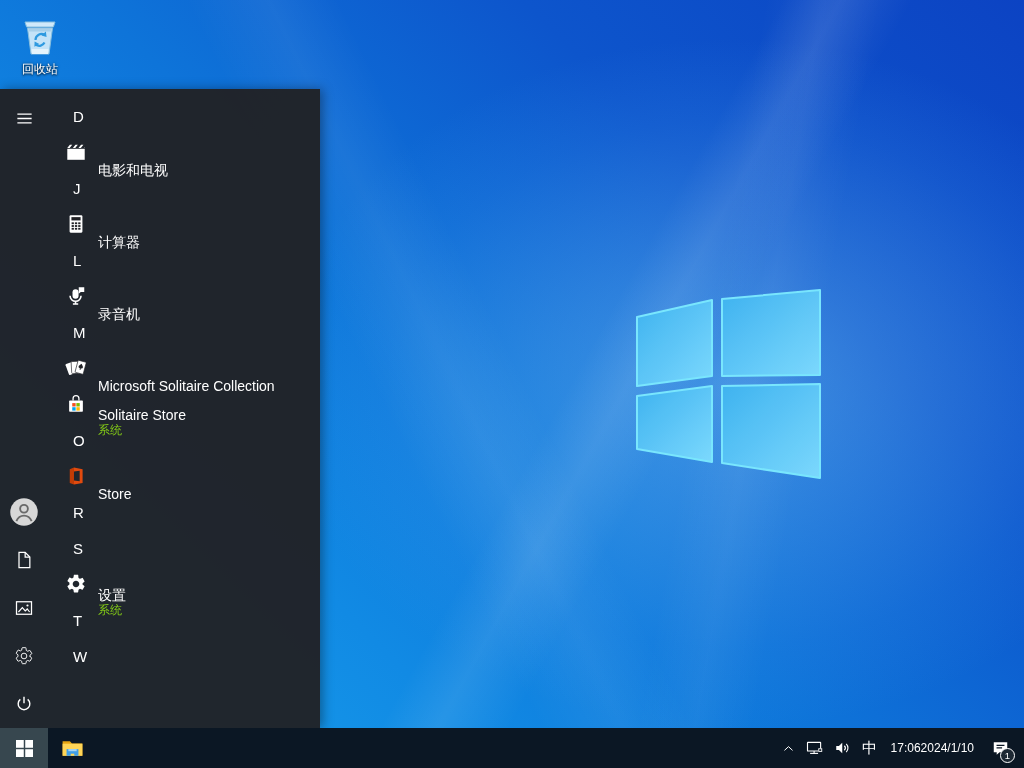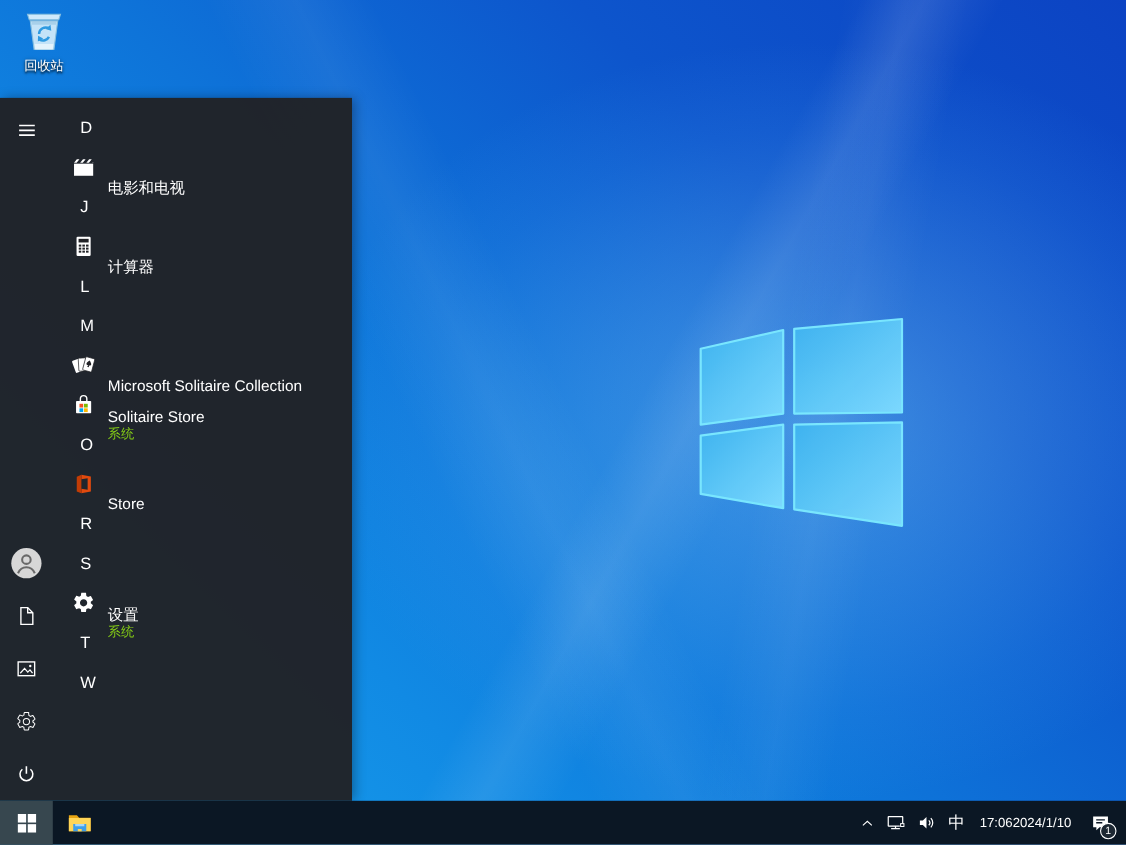--- a/index.html
+++ b/index.html
@@ -13,21 +13,21 @@
   #wallpaper .glow { position:absolute; inset:0;
     background:radial-gradient(ellipse 620px 480px at 71% 50%, rgba(150,225,255,.38), rgba(80,170,245,.12) 55%, rgba(0,0,0,0) 72%); }
   #wallpaper .rays { position:absolute; inset:0;
     background:
       linear-gradient(119deg, rgba(255,255,255,0) 54%, rgba(255,255,255,.09) 58%, rgba(255,255,255,0) 63%),
       linear-gradient(64deg, rgba(255,255,255,0) 40%, rgba(255,255,255,.06) 46%, rgba(255,255,255,0) 51%),
       linear-gradient(100deg, rgba(255,255,255,0) 66%, rgba(255,255,255,.05) 71%, rgba(255,255,255,0) 76%); }
   #win-logo { position:absolute; left:630px; top:284px; }
 
   
-  #recycle-bin { position:absolute; left:12px; top:3px; width:56px; text-align:center; }
+  #recycle-bin { position:absolute; left:12px; top:12px; width:56px; text-align:center; }
   #recycle-bin .rb-label { margin-top:1px; font-size:12px; color:#fff;
     text-shadow:0 1px 2px rgba(0,0,0,.85), 0 0 3px rgba(0,0,0,.5); }
 
   
   #start-menu { position:absolute; left:0; top:89px; width:320px; height:639px;
     background:rgba(33,34,38,.97); box-shadow:3px 0 10px rgba(0,0,0,.35); display:flex; }
   #rail { position:relative; width:48px; height:100%; flex:none; display:flex; flex-direction:column; }
   .rail-btn { width:48px; height:48px; display:flex; align-items:center; justify-content:center; }
   #rail-top { margin-top:5px; }
   #rail-bottom { position:absolute; bottom:0; left:0; }
@@ -192,20 +192,33 @@
               <rect x="14.4" y="16.2" width="2.5" height="2" fill="#212226"></rect>
             </svg>
           </span>
           <span class="al-text">
             <span class="al-label">计算器</span>
           </span>
         </div>
         <div class="al-row al-section">
           <span>L</span>
         </div>
+        <div class="al-row al-app">
+          <span class="al-icon">
+            <svg viewBox="0 0 24 24" width="22" height="22">
+              <path d="M15 2.5h6v5.2h-3.8L15 9.5z" fill="#fff"></path>
+              <rect x="8.2" y="4.5" width="6.6" height="10.5" rx="3.3" fill="#fff"></rect>
+              <path d="M5.5 11.8a6 6 0 0 0 12 0" fill="none" stroke="#fff" stroke-width="1.7"></path>
+              <path d="M11.5 17.8v3M8.6 20.8h5.8" stroke="#fff" stroke-width="1.7" fill="none"></path>
+            </svg>
+          </span>
+          <span class="al-text">
+            <span class="al-label">录音机</span>
+          </span>
+        </div>
         <div class="al-row al-section">
           <span>M</span>
         </div>
         <div class="al-row al-app">
           <span class="al-icon">
             <svg viewBox="0 0 24 24" width="22" height="22">
               <rect x="2.2" y="6.2" width="8.6" height="12.6" rx="1" fill="#fff" transform="rotate(-20 6.5 12.5)"></rect>
               <rect x="7" y="4.8" width="8.8" height="13" rx="1" fill="#fff" stroke="#212226" stroke-width=".7" transform="rotate(-3 11.4 11.3)"></rect>
               <g transform="rotate(15 17 11.5)">
                 <rect x="12.4" y="4.4" width="9.2" height="13.6" rx="1" fill="#fff" stroke="#212226" stroke-width=".7"></rect>

